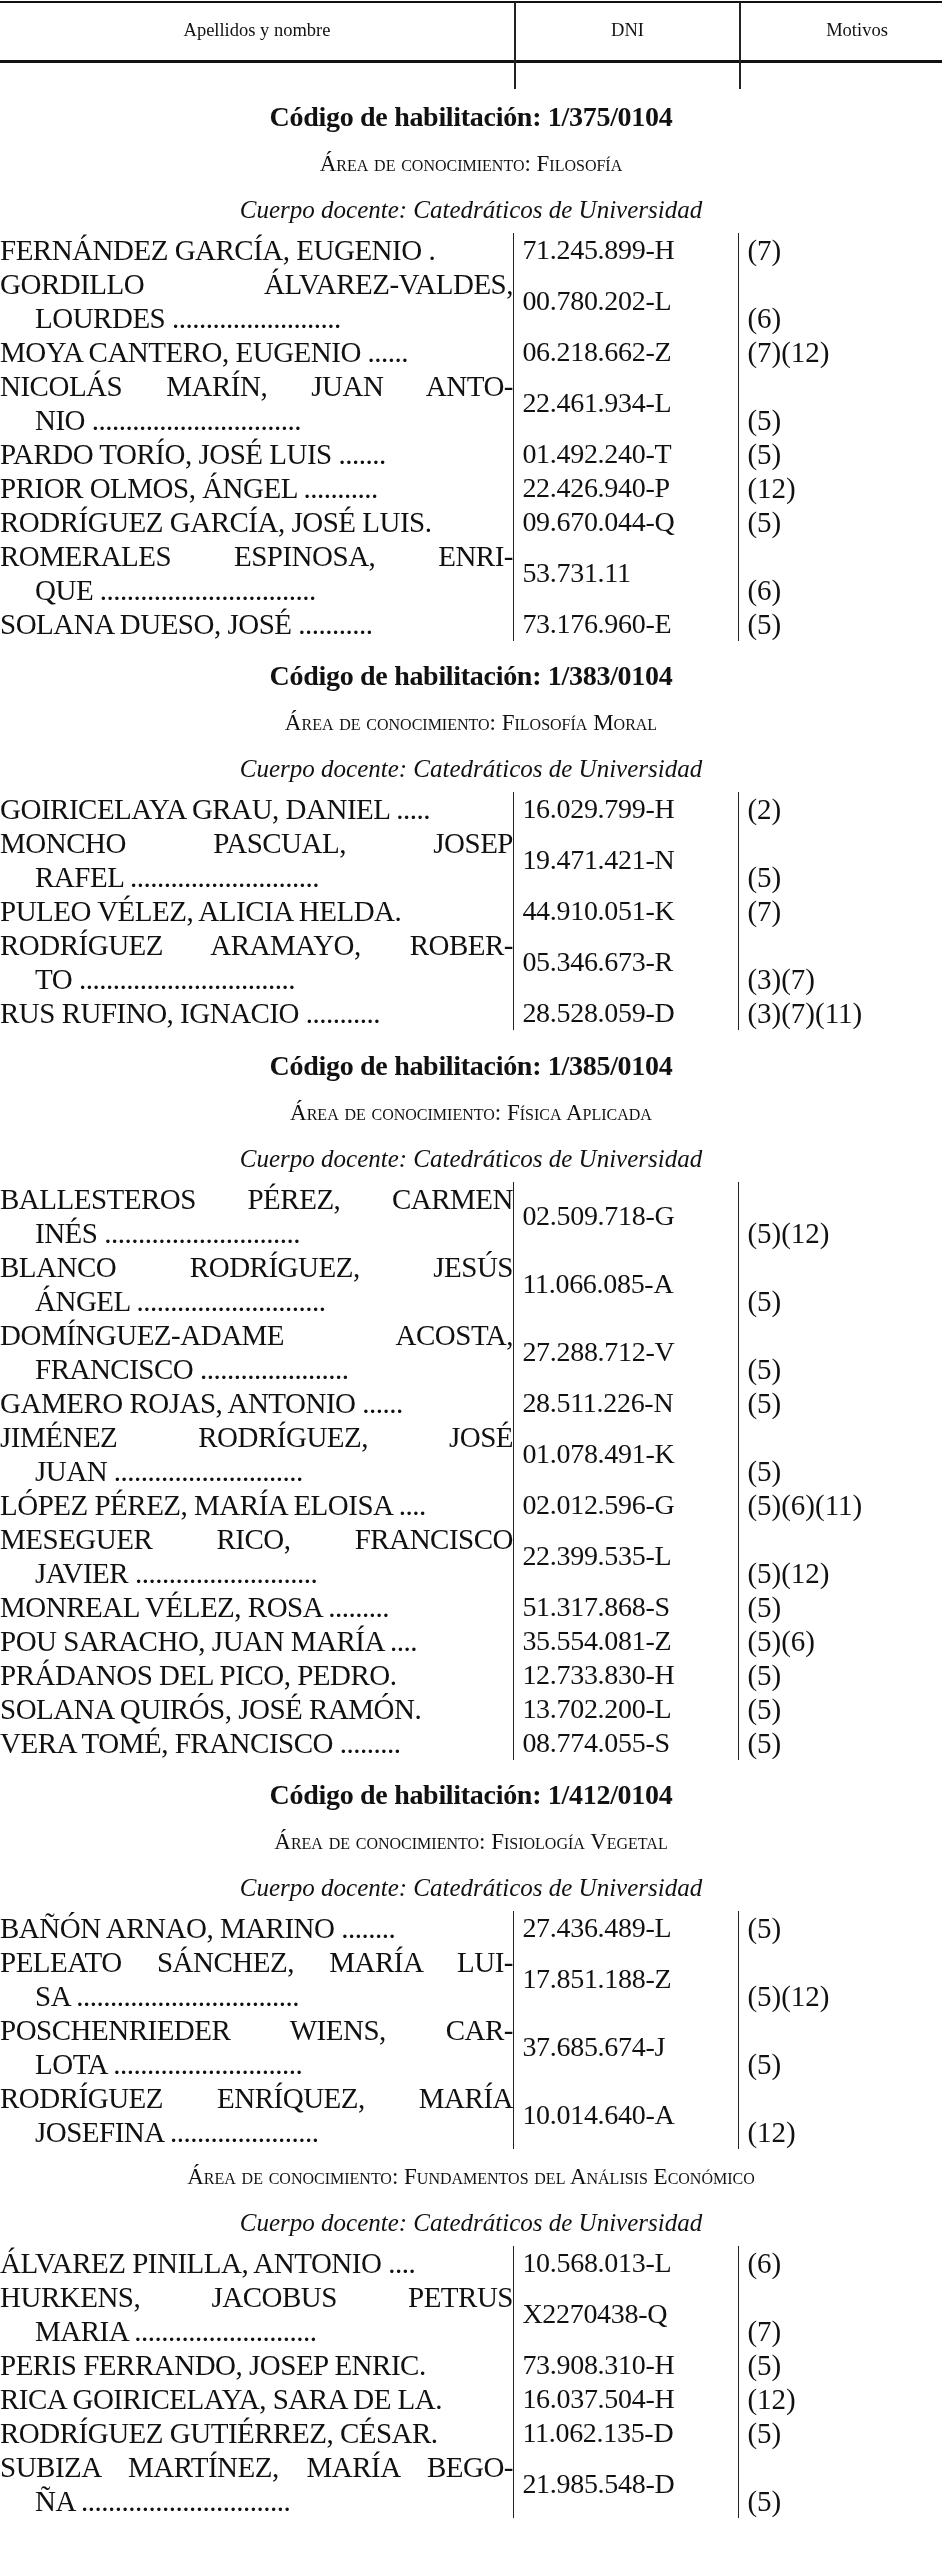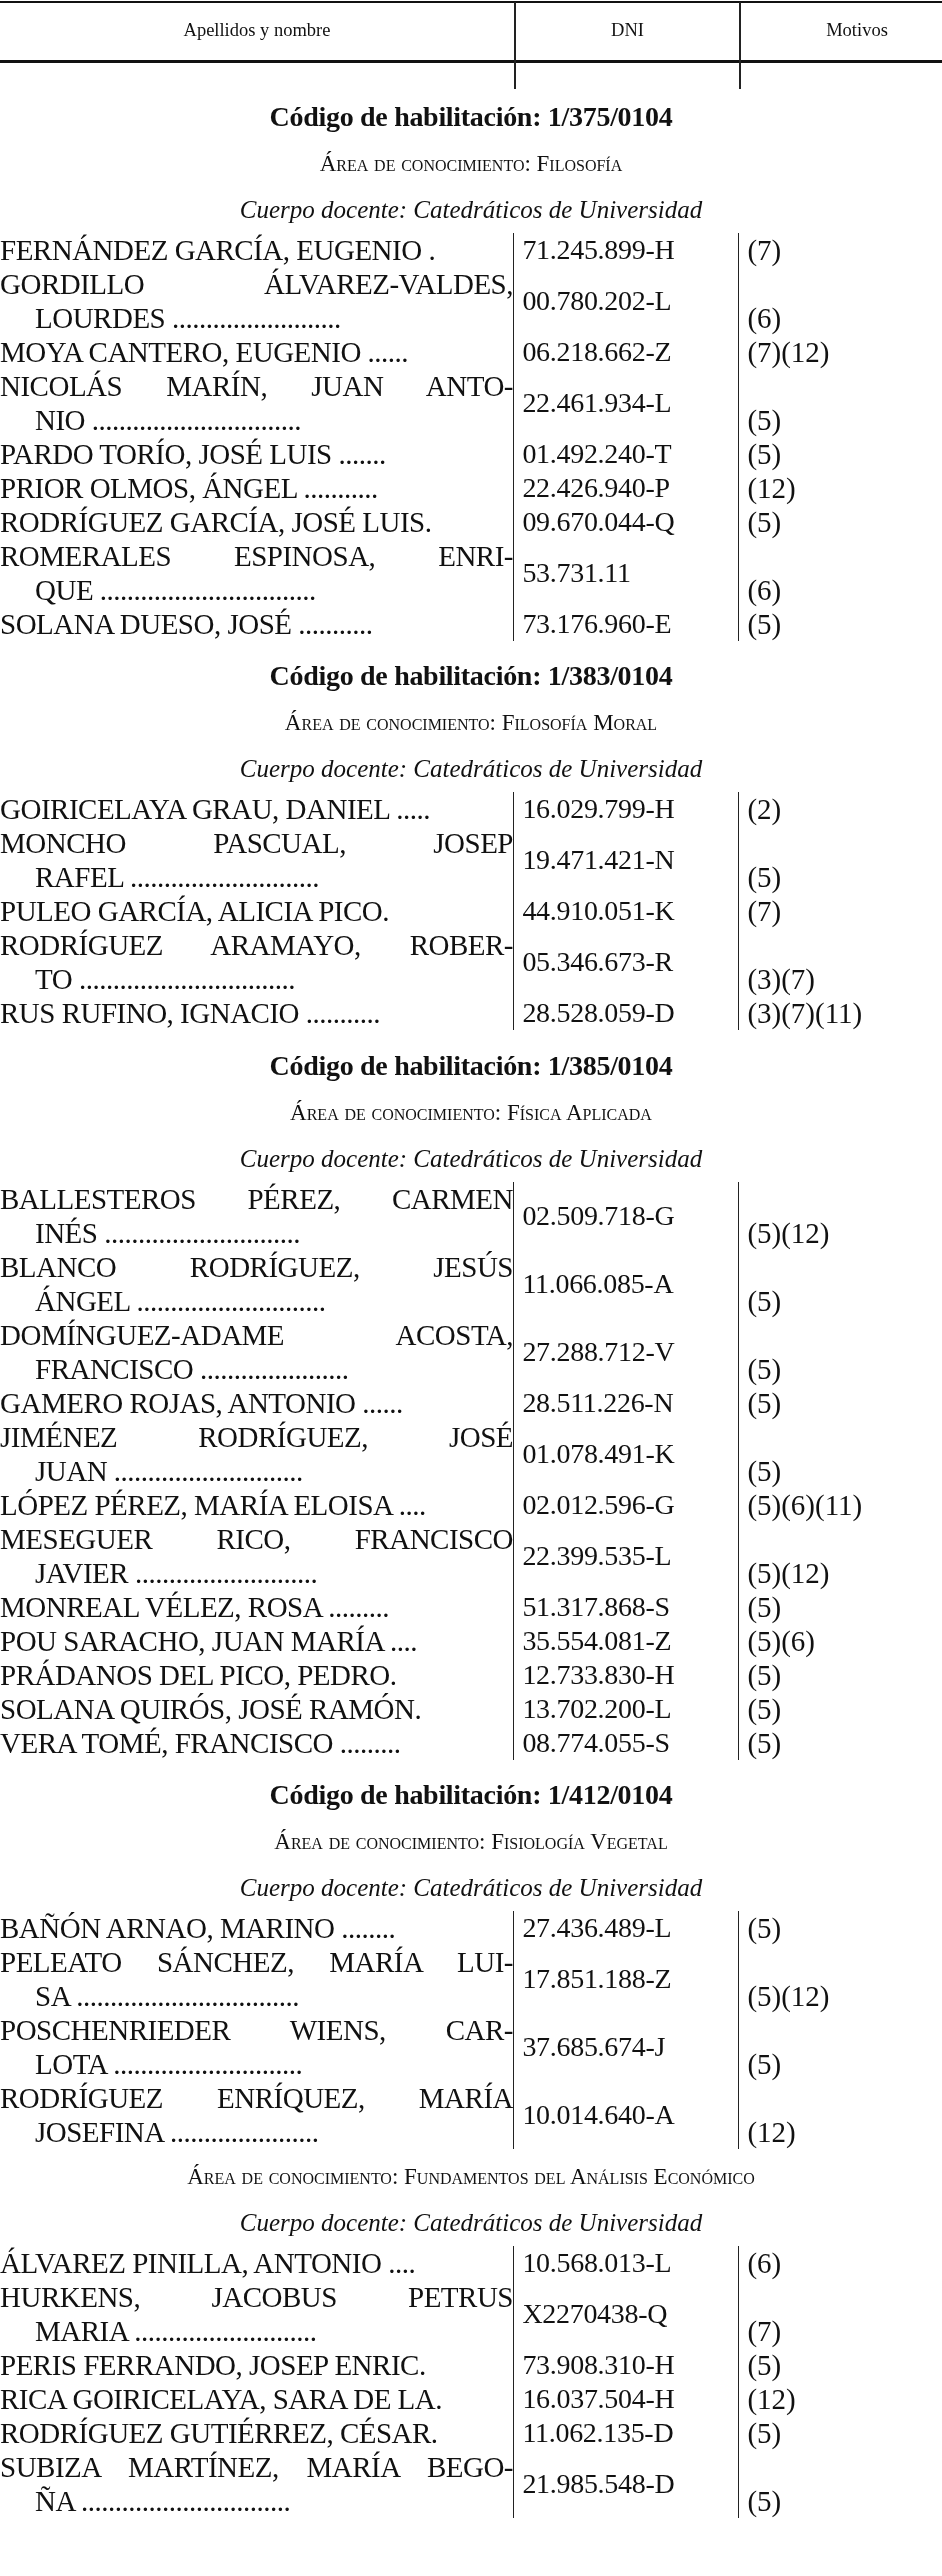--- a/index.html
+++ b/index.html
@@ -247,21 +247,21 @@
             </div>
             <div class="cell-dni">
               <span>19.471.421-N</span>
             </div>
             <div class="cell-mot">
               <span>(5)</span>
             </div>
           </div>
           <div class="row">
             <div class="cell-name">
-              <span class="line">PULEO GARCÍA, ALICIA PICO.</span>
+              <span class="line">PULEO VÉLEZ, ALICIA HELDA.</span>
             </div>
             <div class="cell-dni">
               <span>44.910.051-K</span>
             </div>
             <div class="cell-mot">
               <span>(7)</span>
             </div>
           </div>
           <div class="row">
             <div class="cell-name">

